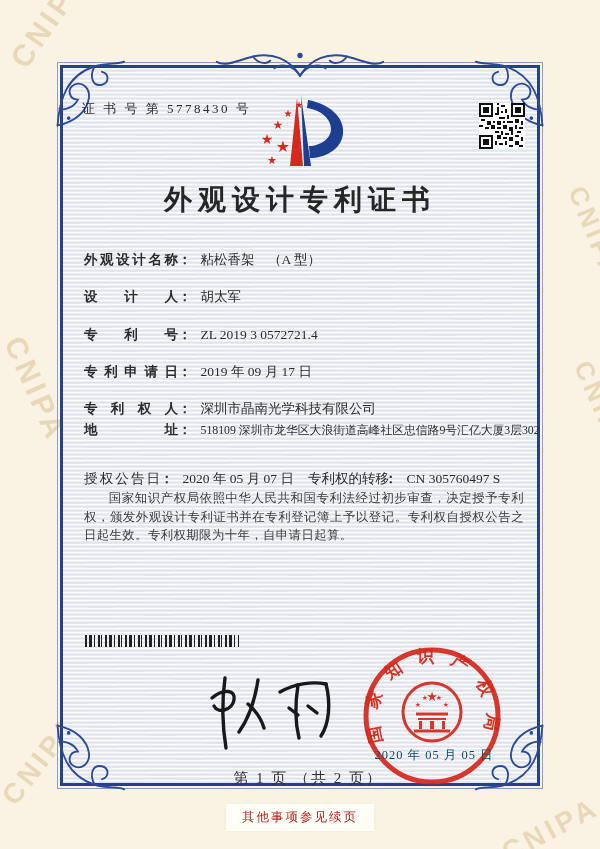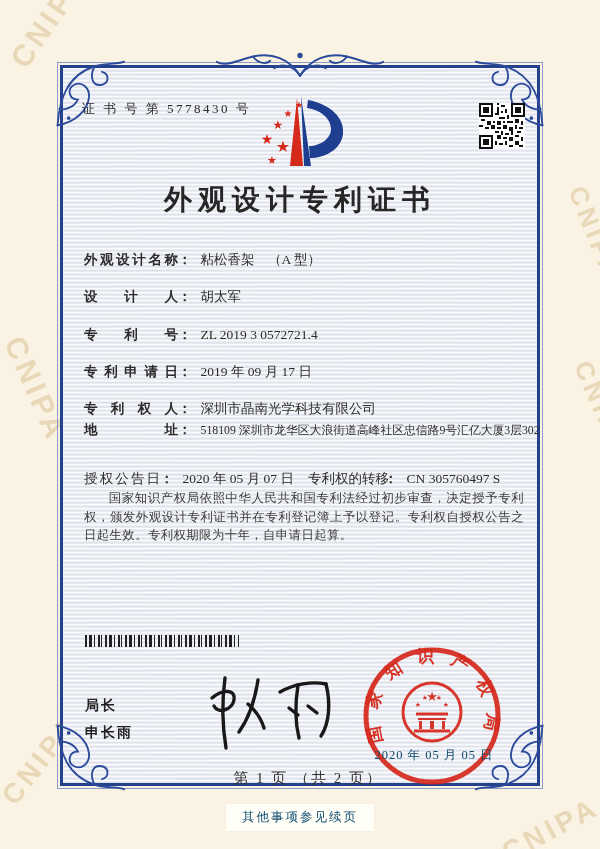--- a/index.html
+++ b/index.html
@@ -86,21 +86,21 @@
   .seal-date{
     position:absolute;left:368px;top:747px;width:132px;text-align:center;
     font-size:12.5px;color:#0c4a6e;letter-spacing:1px;font-weight:normal;
   }
   .page-info{
     position:absolute;left:8px;top:769px;width:100%;text-align:center;
     font-size:15px;color:#333;letter-spacing:2px;
   }
   .bottom-note{
     position:absolute;left:50%;top:804px;transform:translateX(-50%);
-    background:#fffef7;padding:5px 16px;font-size:12.5px;color:#0c4a6e;
+    background:#fffef7;padding:5px 16px;font-size:12.5px;color:#b91c1c;
     letter-spacing:2px;box-shadow:0 0 2px rgba(0,0,0,0.05);
   }
 </style>
 </head>
 <body>
 
 <div class="page">
 
   <div class="wm wm-tan" style="left:-6px;top:2px;font-size:30px;transform:rotate(-55deg);">CNIPA</div>
   <div class="wm wm-tan" style="left:545px;top:218px;font-size:26px;transform:rotate(68deg);">CNIPA</div>
@@ -264,24 +264,20 @@
       </span>
     </div>
   </div>
 
   <div class="paras">
     <p>国家知识产权局依照中华人民共和国专利法经过初步审查，决定授予专利权，颁发外观设计专利证书并在专利登记簿上予以登记。专利权自授权公告之日起生效。专利权期限为十年，自申请日起算。</p>
   </div>
 
   <div class="barcode"></div>
 
-  <div class="signoff">
-    <div>局长</div>
-    <div>申长雨</div>
-  </div>
 
   <div class="signature">
     <svg viewBox="0 0 150 88" fill="none" stroke="#191919" stroke-width="3.4" stroke-linecap="round" style="width:100%;height:100%;">
       <path d="M20,30 C32,20 44,22 42,32 C40,42 26,46 22,38"></path>
       <path d="M33,10 C30,32 30,56 34,80"></path>
       <path d="M66,12 C63,32 57,50 47,64"></path>
       <path d="M56,36 C63,42 69,50 72,60"></path>
       <path d="M88,24 C102,16 120,13 134,16"></path>
       <path d="M106,17 C103,36 103,54 107,70"></path>
       <path d="M134,16 C139,36 137,56 129,68"></path>

